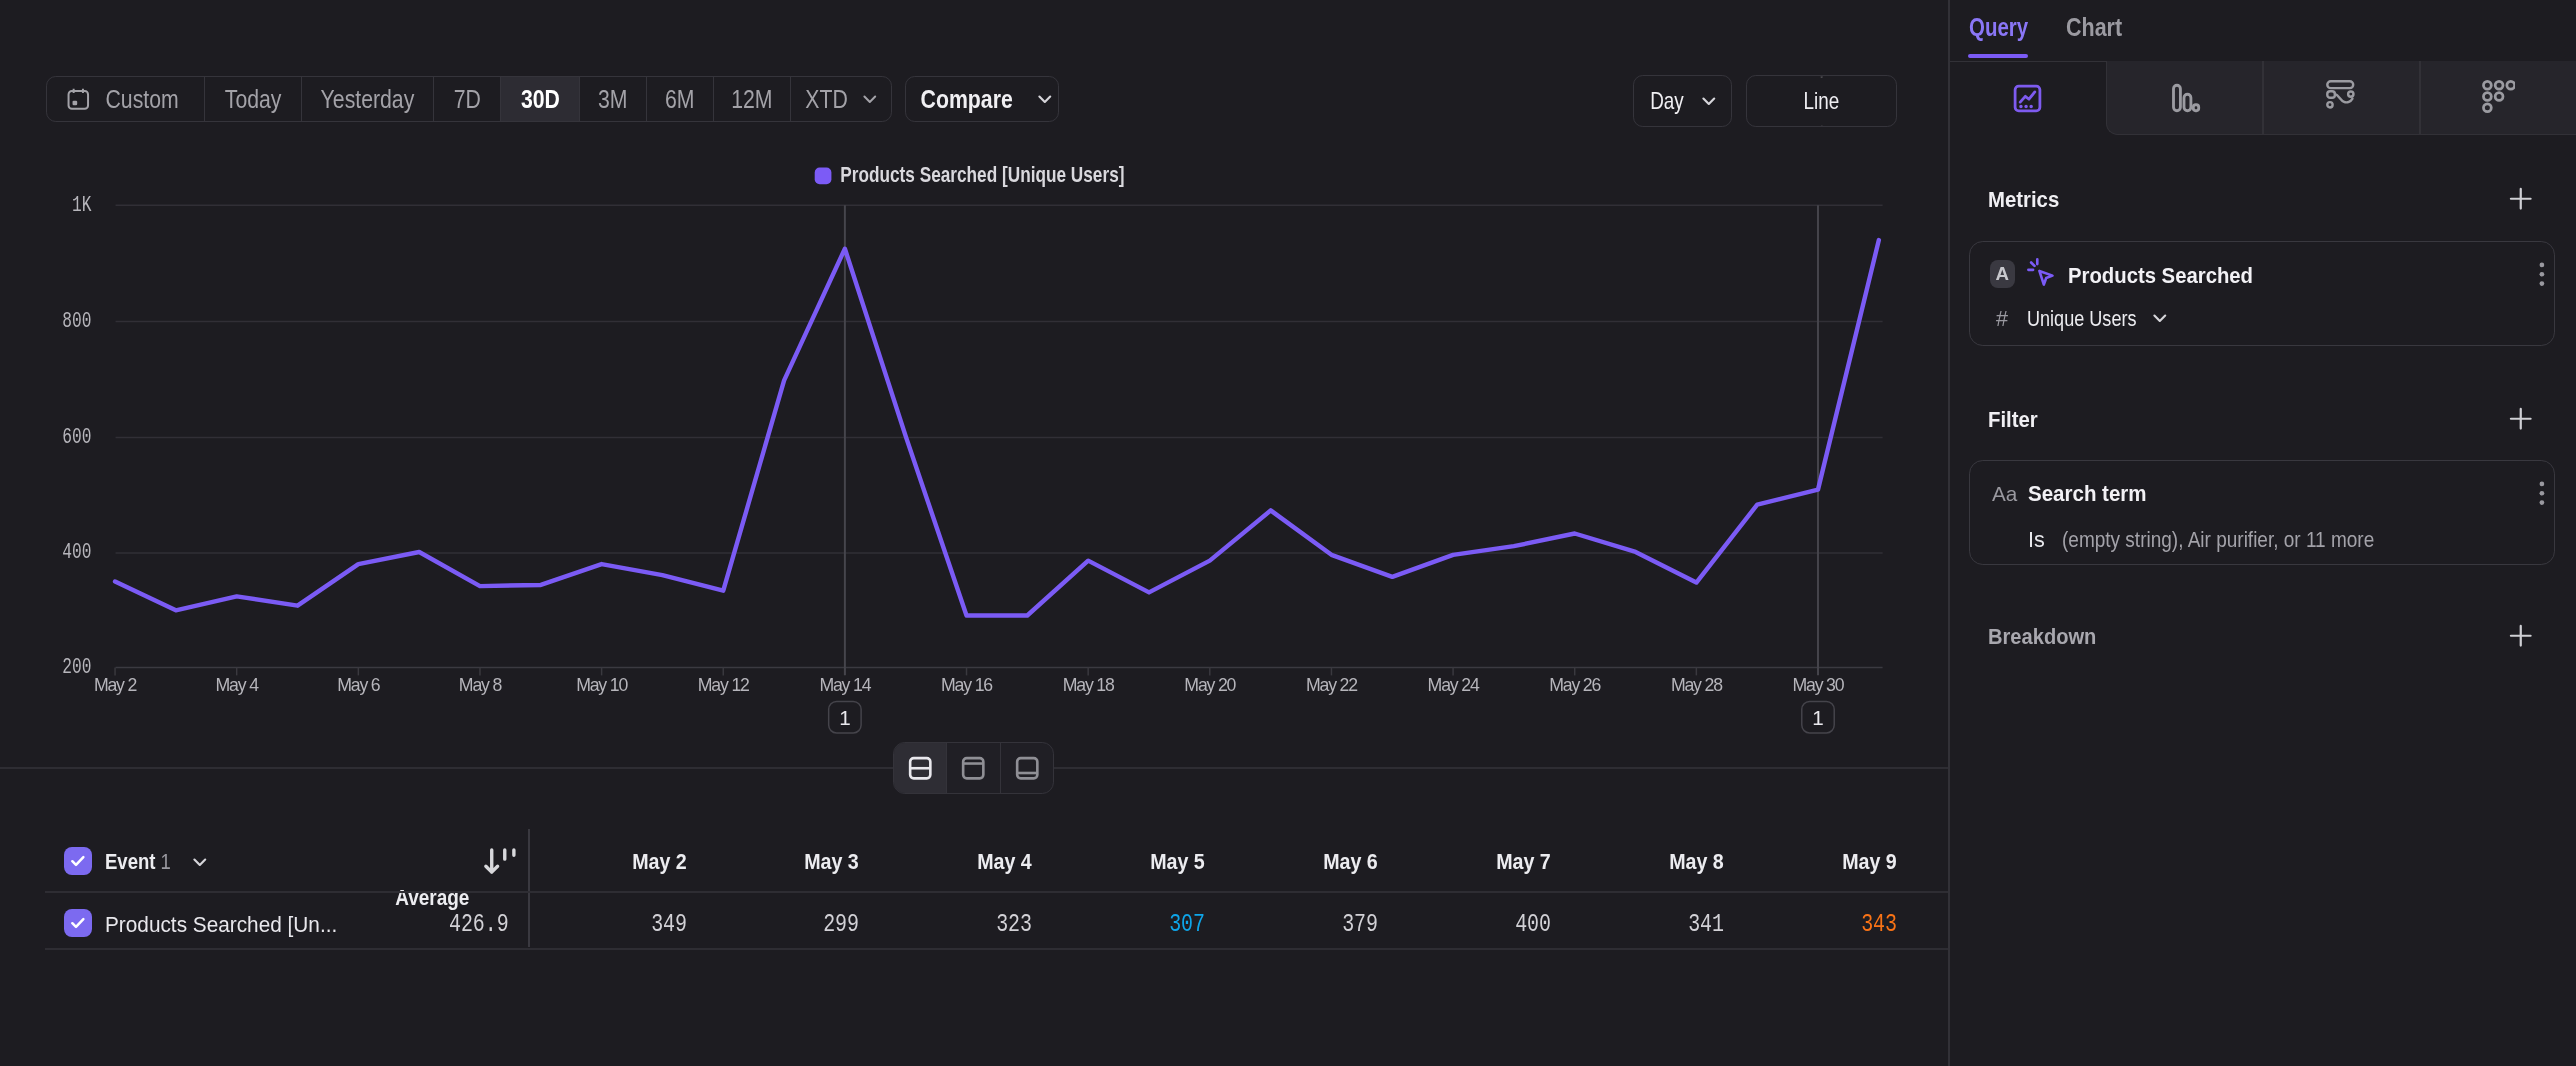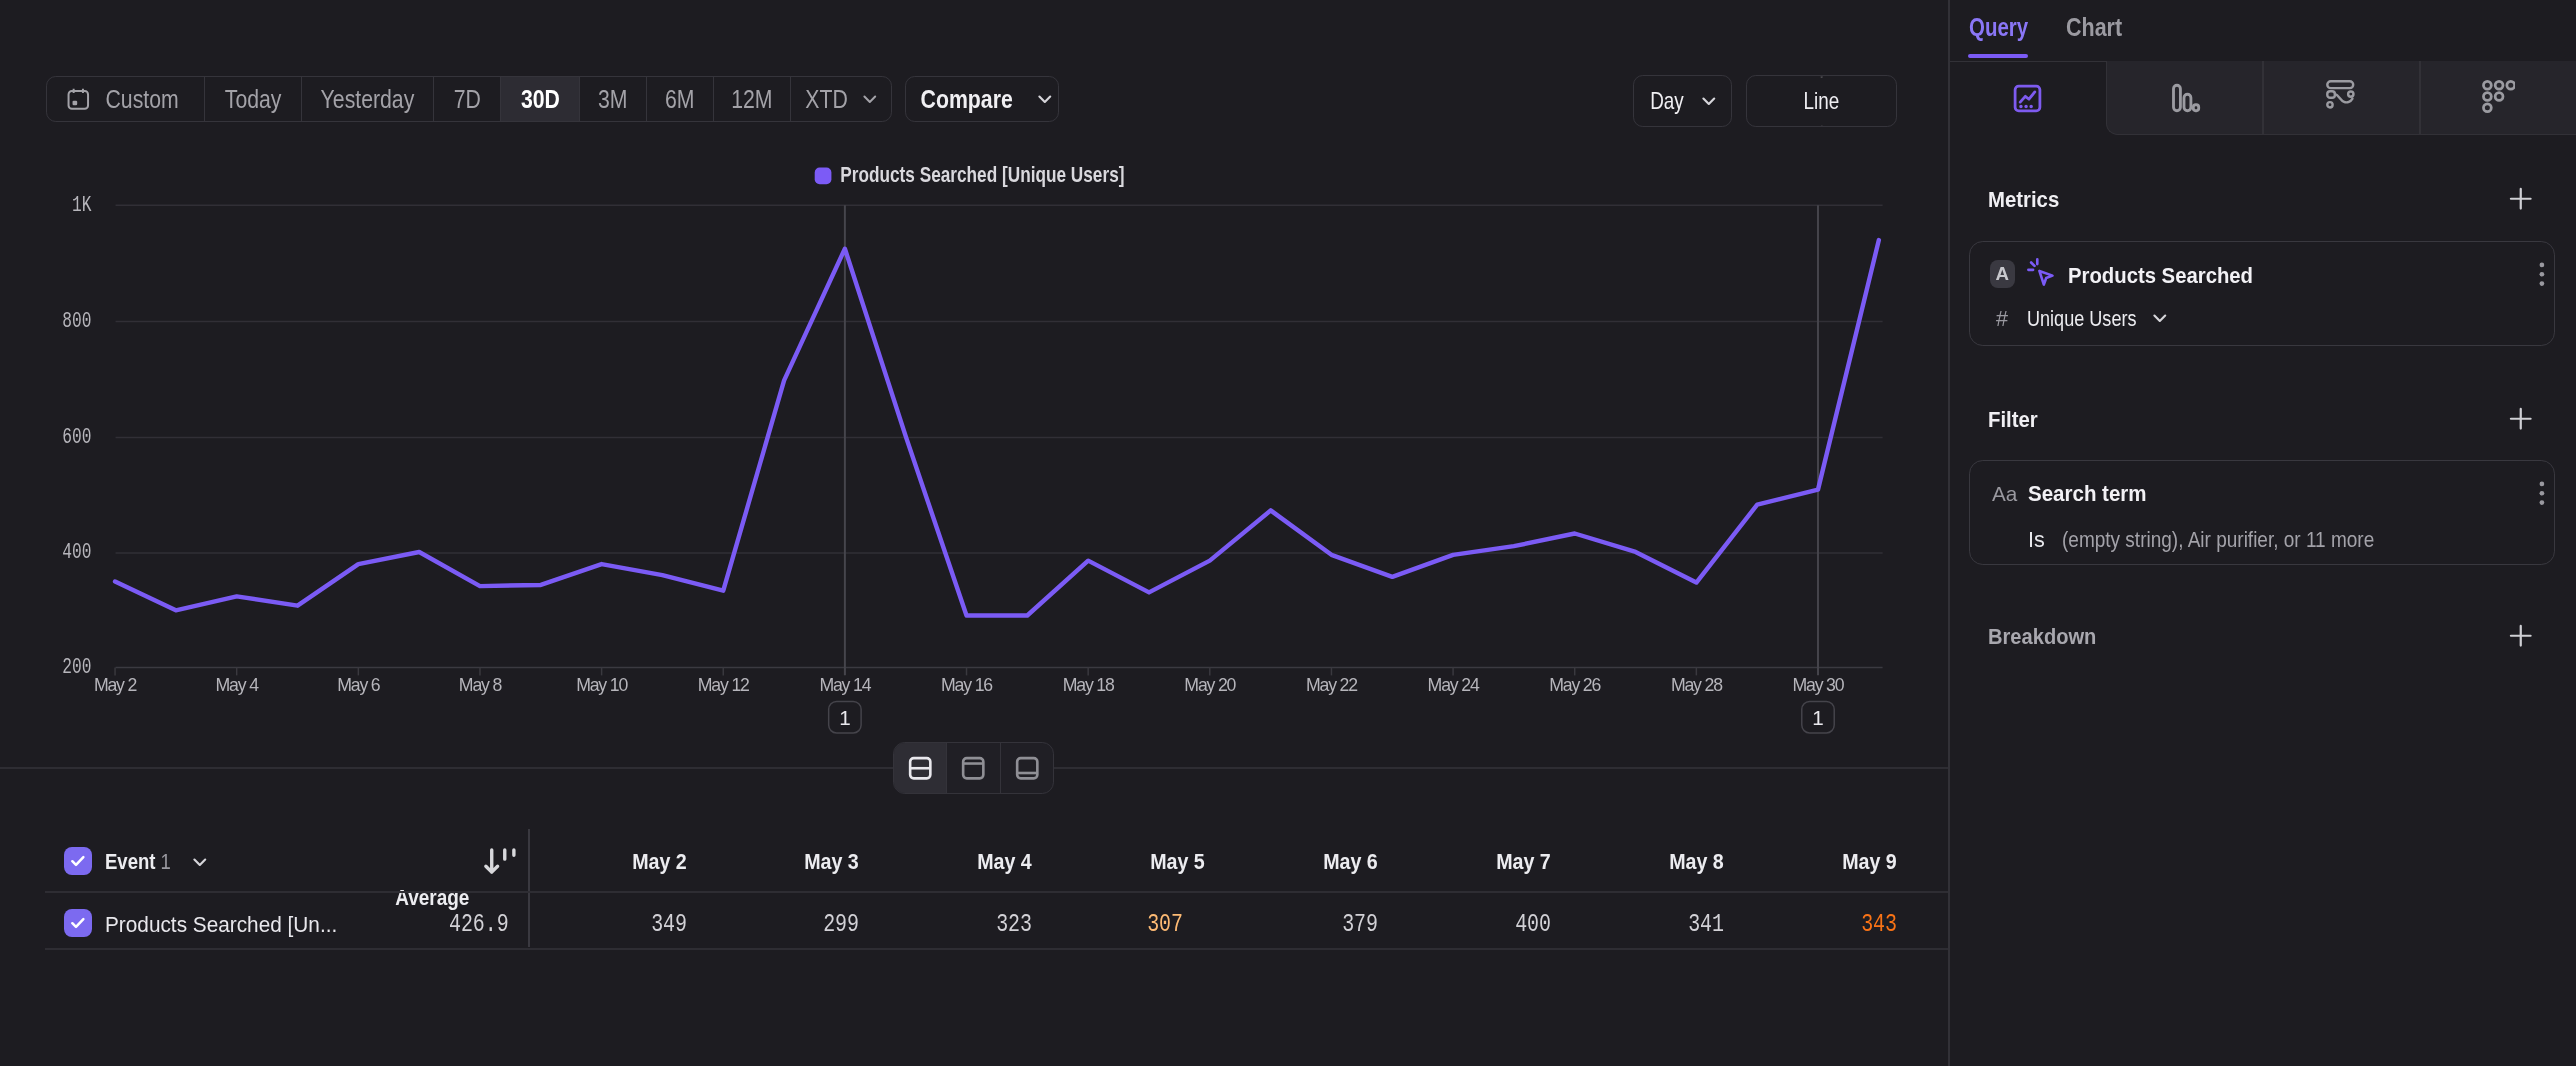--- a/index.html
+++ b/index.html
@@ -223,21 +223,21 @@
   <div class="chk" style="left:64px; top:909px;">
     <svg width="17.7" height="17.7" viewBox="0 0 24 24" fill="none" stroke="#fff" stroke-width="3.4" stroke-linecap="round" stroke-linejoin="round">
         <path d="M4.5 12.5l5 5 10-10.5"></path>
       </svg>
   </div>
   <div class="abs" style="left:105px; top:912px; font-size:22.6px; color:#e8e7ec;"><span class="ol" style="transform:scaleX(.92);">Products Searched [Un...</span></div>
   <div class="abs mono" style="left:312px; top:910px; width:197px; text-align:right; font-size:25.6px; color:#d2d1d6;"><span class="or" style="transform:scaleX(.78);">426.9</span></div>
   <div class="colv mono" style="left:520px; top:910px; font-size:25.6px; color:#d2d1d6;"><span class="or" style="transform:scaleX(.78);">349</span></div>
   <div class="colv mono" style="left:692px; top:910px; font-size:25.6px; color:#d2d1d6;"><span class="or" style="transform:scaleX(.78);">299</span></div>
   <div class="colv mono" style="left:865px; top:910px; font-size:25.6px; color:#d2d1d6;"><span class="or" style="transform:scaleX(.78);">323</span></div>
-  <div class="colv mono" style="left:1016px; top:910px; font-size:25.6px; color:#fdba74;"><span class="or" style="transform:scaleX(.78);">307</span></div>
+  <div class="colv mono" style="left:1038px; top:910px; font-size:25.6px; color:#0ea5e9;"><span class="or" style="transform:scaleX(.78);">307</span></div>
   <div class="colv mono" style="left:1211px; top:910px; font-size:25.6px; color:#d2d1d6;"><span class="or" style="transform:scaleX(.78);">379</span></div>
   <div class="colv mono" style="left:1384px; top:910px; font-size:25.6px; color:#d2d1d6;"><span class="or" style="transform:scaleX(.78);">400</span></div>
   <div class="colv mono" style="left:1557px; top:910px; font-size:25.6px; color:#d2d1d6;"><span class="or" style="transform:scaleX(.78);">341</span></div>
   <div class="colv mono" style="left:1730px; top:910px; font-size:25.6px; color:#f97316;"><span class="or" style="transform:scaleX(.78);">343</span></div>
 
   <div class="vline" style="left:1948px; top:0; height:1067px;"></div>
   <div class="abs" style="left:1969px; top:12.8px; font-size:25.6px; font-weight:bold; color:#8a76f6;"><span class="ol" style="transform:scaleX(.80);">Query</span></div>
   <div class="abs" style="left:2066px; top:12.8px; font-size:25.6px; font-weight:bold; color:#9b9aa1;"><span class="ol" style="transform:scaleX(.84);">Chart</span></div>
   <div class="abs" style="left:1968px; top:54px; width:60px; height:3.9px; border-radius:2px; background:#7b5bf5;"></div>
 

